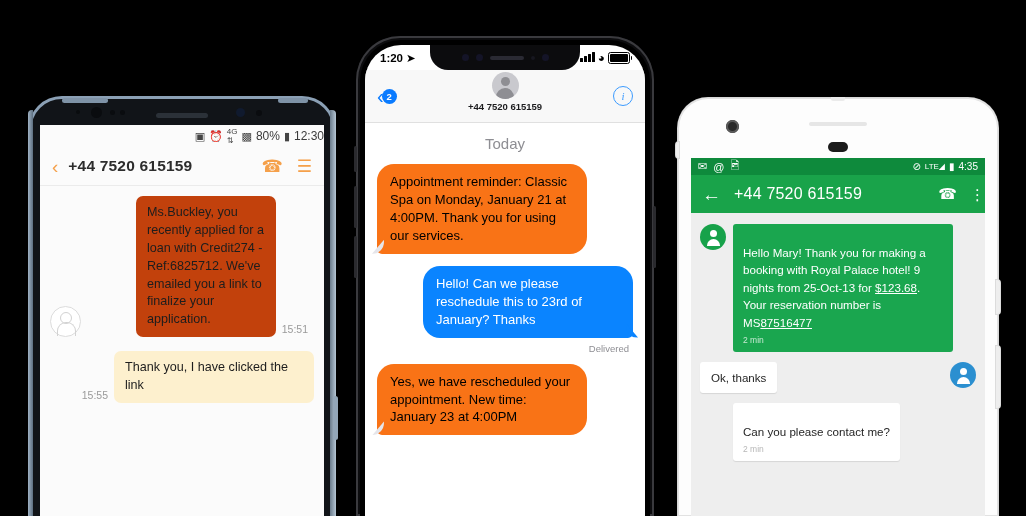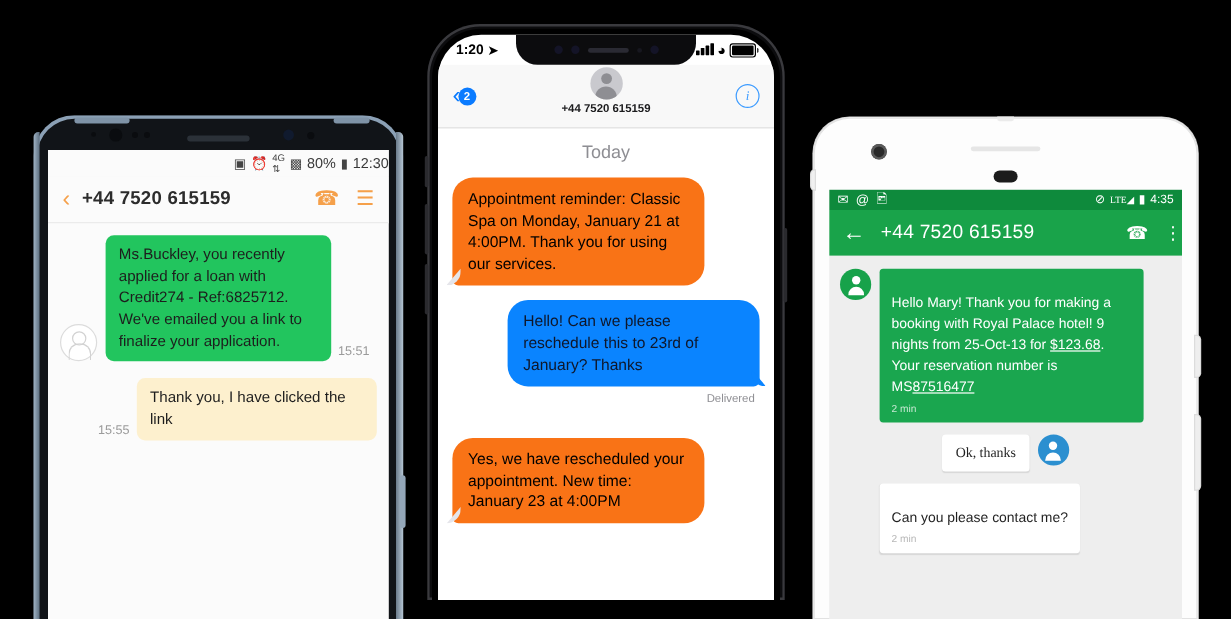--- a/index.html
+++ b/index.html
@@ -41,26 +41,26 @@
   .sam-date:before{left:4px;} .sam-date:after{right:4px;}
   .sam-row{display:flex;align-items:flex-end;margin-bottom:14px;}
   .sam-row.out{justify-content:flex-end;}
   .sam-ava{width:29px;height:29px;border-radius:50%;border:1px solid #dcdcdc;flex:0 0 auto;
            margin-right:7px;background:#fff;position:relative;}
   .sam-ava:before{content:"";position:absolute;left:9px;top:5px;width:10px;height:10px;
            border:1.3px solid #d2d2d2;border-radius:50%;}
   .sam-ava:after{content:"";position:absolute;left:5.5px;top:15px;width:17px;height:13px;
            border:1.3px solid #d2d2d2;border-bottom:none;border-radius:9px 9px 0 0;}
   .sam-bub{max-width:178px;padding:8px 11px;border-radius:7px;font-size:12.6px;line-height:1.42;color:#1d1d1d;}
-  .sam-bub.in{background:#22c55e;}
+  .sam-bub.in{background:#c2410c;margin-left:48px;}
   .sam-bub.out{background:#fdf0ce;}
   .sam-time{font-size:10.5px;color:#9a9a9a;margin:0 6px 2px 6px;}
 
   
-  #phone-iphone{left:356px;top:20px;width:298px;height:432px;}
+  #phone-iphone{left:356px;top:36px;width:298px;height:432px;}
   .ip-body{position:absolute;left:0;top:0;width:298px;height:480px;background:#0c0c0e;
            border-radius:44px 44px 0 0;box-shadow:inset 0 0 0 2px #3a3a3e;}
   .ip-rim{position:absolute;left:4px;top:4px;width:290px;height:476px;background:#000;border-radius:41px 41px 0 0;}
   .ip-btn{position:absolute;background:#2a2a2e;border-radius:2px;}
   .ip-screen{left:9px;top:9px;width:280px;height:471px;background:#fff;border-radius:36px 36px 0 0;}
   .ip-notch{position:absolute;left:50%;transform:translateX(-50%);top:0;width:150px;height:25px;
             background:#0c0c0e;border-radius:0 0 18px 18px;z-index:5;display:flex;
             align-items:center;justify-content:center;gap:7px;}
   .ip-dot{width:7px;height:7px;border-radius:50%;background:#141427;}
   .ip-dot.sm{width:4px;height:4px;background:#17171f;}
@@ -86,26 +86,26 @@
   .ip-num{font-size:9.5px;color:#1c1c1e;margin-top:2px;font-weight:bold;}
   .ip-info{margin-left:auto;width:18px;height:18px;border:1.4px solid #3c9bff;border-radius:50%;
            color:#3c9bff;font-size:11px;display:flex;align-items:center;justify-content:center;
            font-family:"Liberation Serif",serif;font-style:italic;}
   .ip-conv{padding:8px 12px 0;}
   .ip-today{text-align:center;font-size:15px;color:#8e8e93;margin:4px 0 12px;}
   .ip-row{display:flex;margin-bottom:12px;}
   .ip-row.out{justify-content:flex-end;}
   .ip-bub{max-width:184px;padding:9px 13px;border-radius:17px;font-size:13px;line-height:1.38;position:relative;}
   .ip-bub.in{background:#f97316;color:#000;border-bottom-left-radius:5px;}
-  .ip-bub.out{background:#0a84ff;color:#0f172a;border-bottom-right-radius:5px;}
+  .ip-bub.out{background:#0a84ff;color:#ffffff;border-bottom-right-radius:5px;}
   .ip-bub.in:after{content:"";position:absolute;left:-5px;bottom:0;width:12px;height:14px;
            background:#e5e5ea;border-radius:0 0 14px 0;clip-path:polygon(0 100%,100% 100%,100% 0);}
   .ip-bub.out:after{content:"";position:absolute;right:-5px;bottom:0;width:12px;height:14px;
            background:#0a84ff;border-radius:0 0 0 14px;clip-path:polygon(0 0,0 100%,100% 100%);}
-  .ip-delivered{text-align:right;font-size:9.5px;color:#8e8e93;margin:-7px 4px 27px 0;}
+  .ip-delivered{text-align:right;font-size:9.5px;color:#8e8e93;margin:-7px 4px 10px 0;}
 
   
   #phone-android{left:678px;top:98px;width:320px;height:418px;}
   .an-body{position:absolute;left:0;top:0;width:320px;height:418px;background:#fdfdfd;
            border-radius:30px 30px 0 0;box-shadow:inset 0 0 0 1px #e2e2e2, 0 0 0 1px #d8d8d8;}
   .an-cam{position:absolute;left:48px;top:22px;width:13px;height:13px;border-radius:50%;
           background:#2a2a2a;box-shadow:inset 0 0 0 2px #5a5a5a;}
   .an-spk{position:absolute;left:50%;transform:translateX(-50%);top:24px;width:58px;height:4px;
           background:#e6e6e6;border-radius:3px;}
   .an-sensor{position:absolute;left:50%;transform:translateX(-50%);top:44px;width:20px;height:10px;
@@ -118,21 +118,21 @@
              justify-content:space-between;padding:0 7px;color:#fff;font-size:10px;}
   .an-status .left{display:flex;align-items:center;gap:6px;font-size:11px;}
   .an-status .right{display:flex;align-items:center;gap:4px;font-size:10px;}
   .an-appbar{height:38px;background:#19a34a;display:flex;align-items:center;padding:0 11px;color:#fff;}
   .an-arrow{font-size:19px;margin-right:13px;line-height:1;}
   .an-title{font-size:16px;flex:1;letter-spacing:.2px;}
   .an-callic{font-size:15px;margin-right:13px;}
   .an-dots{font-size:15px;letter-spacing:0;line-height:.6;text-align:center;width:4px;}
   .an-conv{padding:11px 9px 0;}
   .an-row{display:flex;align-items:flex-start;margin-bottom:10px;}
-  .an-row.out{justify-content:center;align-items:flex-start;font-family:Liberation Serif, serif;}
+  .an-row.out{justify-content:space-between;align-items:flex-start;}
   .an-ava{width:26px;height:26px;border-radius:50%;background:#17a24a;flex:0 0 auto;position:relative;margin-right:7px;}
   .an-ava.blue{background:#2b8fd0;margin-right:0;margin-left:7px;}
   .an-ava:before{content:"";position:absolute;left:9.5px;top:6px;width:7px;height:7px;border-radius:50%;background:#fff;}
   .an-ava:after{content:"";position:absolute;left:6.5px;top:15px;width:13px;height:7px;border-radius:7px 7px 0 0;background:#fff;}
   .an-bub{max-width:200px;padding:20px 10px 5px;border-radius:3px;font-size:11.6px;line-height:1.5;}
   .an-bub.in-green{background:#1aa64f;color:#fff;}
   .an-bub.white{background:#fff;color:#1f1f1f;box-shadow:0 1px 1px rgba(0,0,0,.10);}
   .an-bub.white.short{padding:7px 11px;}
   .an-stamp{font-size:8.5px;margin-top:3px;}
   .an-stamp.onlight{color:#b7b7b7;}
@@ -271,21 +271,21 @@
   <div class="screen an-screen">
 
     <div class="an-status">
       <span class="left">
         <span>✉</span>
         <span>@</span>
         <span>🖻</span>
       </span>
       <span class="right">
         <span>⊘</span>
-        <span style="font-size:8px;font-family:Liberation Serif, serif;">LTE◢</span>
+        <span style="font-size:8px;">LTE◢</span>
         <span>▮</span>
         <span>4:35</span>
       </span>
     </div>
 
     <div class="an-appbar">
       <span class="an-arrow">←</span>
       <span class="an-title">+44 7520 615159</span>
       <span class="an-callic">☎</span>
       <span class="an-dots">⋮</span>

